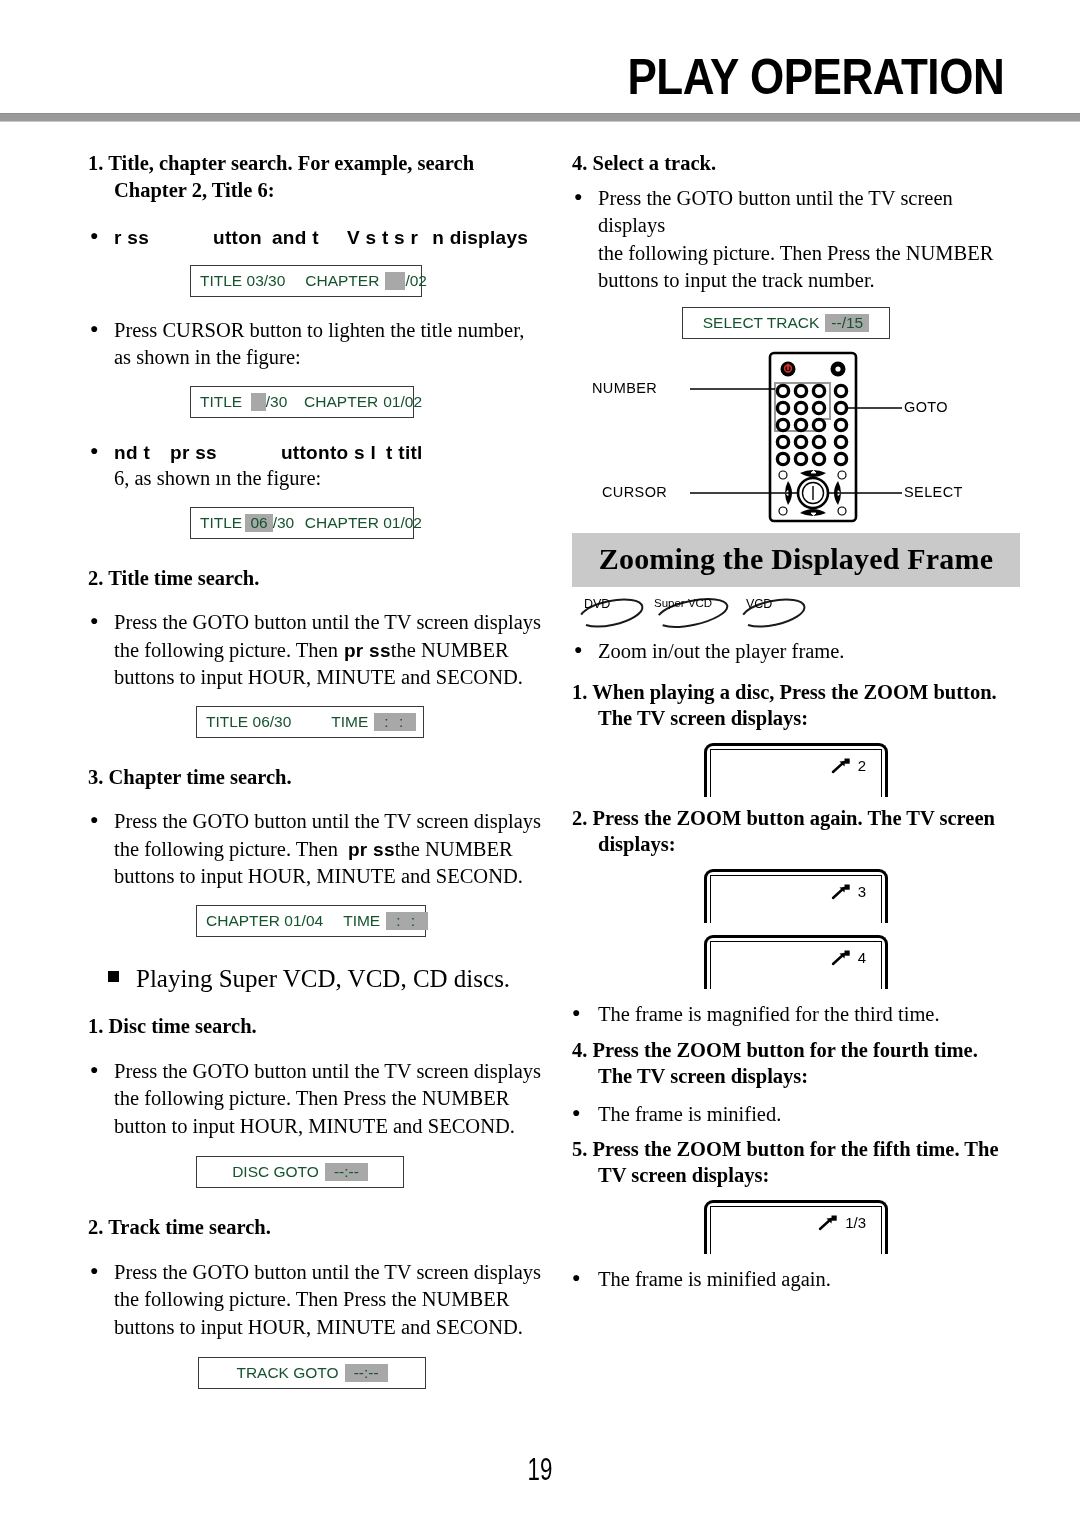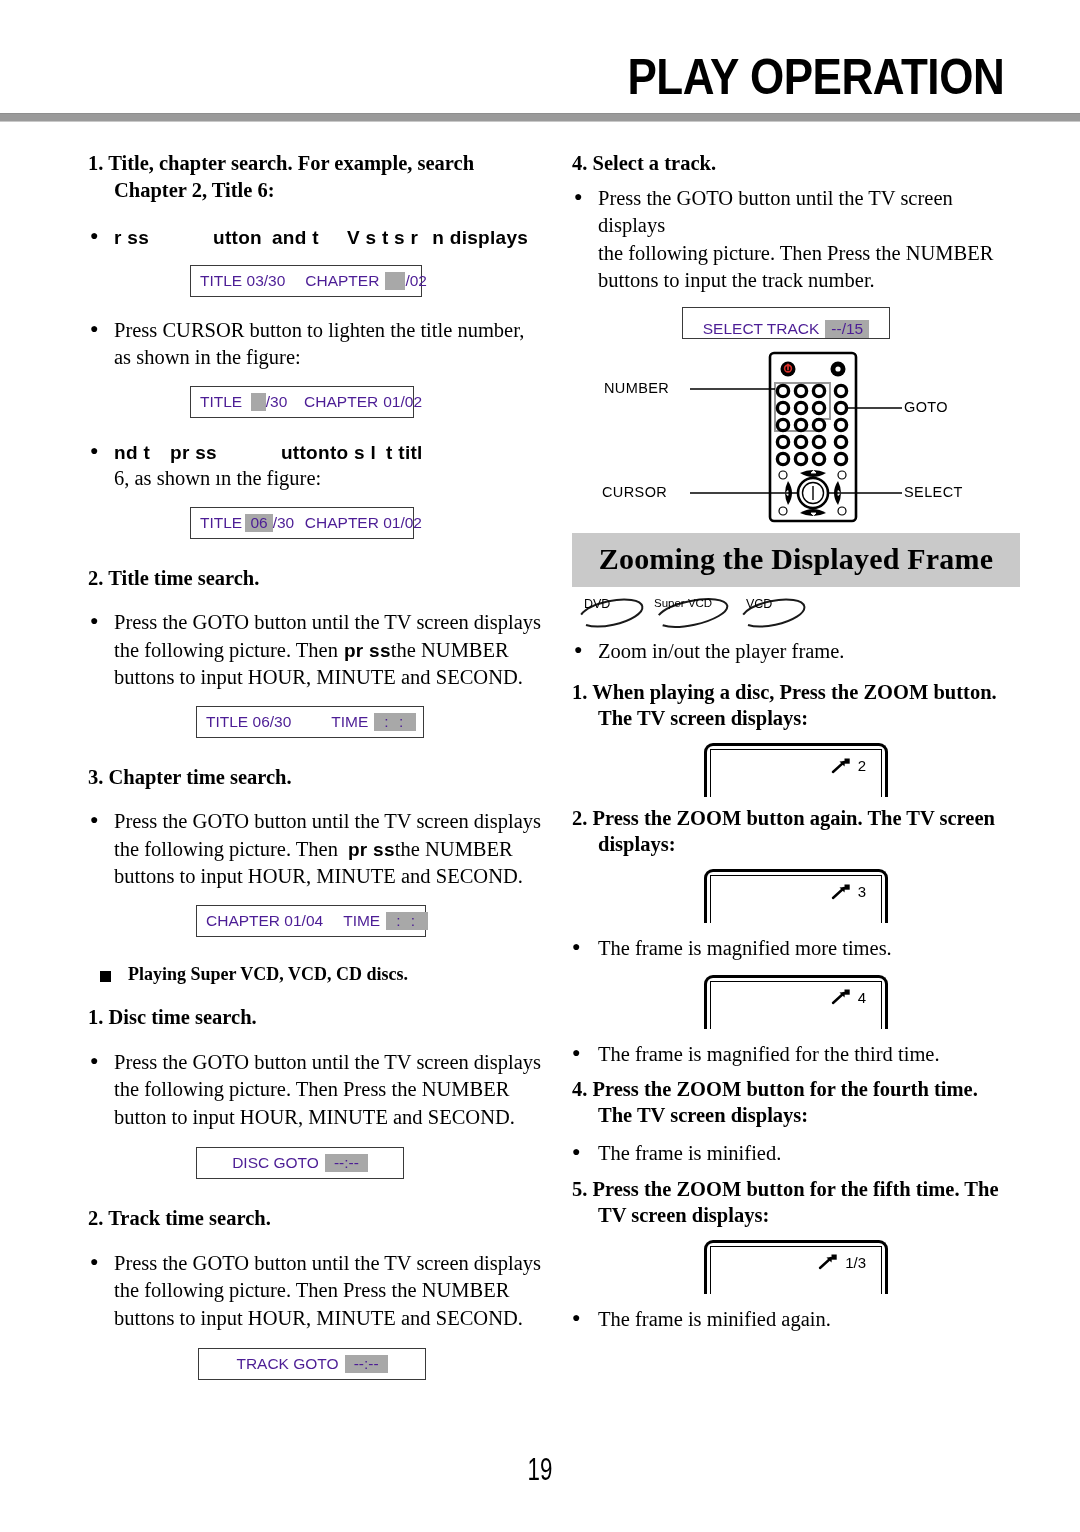--- a/index.html
+++ b/index.html
@@ -79,24 +79,24 @@
     position: absolute;
     left: 2px;
     top: -1px;
     font-size: 14px;
     line-height: 1.85;
   }
   .bullet-para.wide::before { left: 0px; }
 
   .sq-head {
     position: relative;
-    font-weight: bold;
-    font-size: 18px;
+    font-weight: normal;
+    font-size: 25px;
     line-height: 1.3;
-    margin: 8px;
+    margin: 16px;
     padding-left: 32px;
   }
   .sq-head::before {
     content: "";
     position: absolute;
     left: 4px;
     top: 8px;
     width: 11px;
     height: 11px;
     background: #000;
@@ -141,21 +141,21 @@
   .sp40 { width: 40px; }
   .sp64 { width: 64px; }
 
   
   .osd {
     box-sizing: border-box;
     border: 1.5px solid #3a3a3a;
     background: #ffffff;
     font-family: "Liberation Sans", "DejaVu Sans", sans-serif;
     font-size: 15.5px;
-    color: #4c1d95;
+    color: #14532d;
     height: 32px;
     display: flex;
     align-items: center;
     white-space: nowrap;
   }
   .osd-inner {
     display: flex;
     align-items: center;
     width: 100%;
   }
@@ -269,21 +269,21 @@
     top: 1452px;
     text-align: center;
     font-family: "Liberation Sans Narrow", "Liberation Sans", sans-serif;
     font-size: 31px;
     transform: scaleX(0.72);
   }
 
   .mt4  { margin-top: 4px; }
   .mt8  { margin-top: 8px; }
   .mt10 { margin-top: 10px; }
-  .mt12 { margin-top: 12px; align-items: flex-end; }
+  .mt12 { margin-top: 12px; }
   .mt14 { margin-top: 14px; }
   .mt16 { margin-top: 16px; }
   .mt18 { margin-top: 18px; }
   .mt20 { margin-top: 20px; }
   .mt22 { margin-top: 22px; }
   .mt26 { margin-top: 26px; }
 </style>
 </head>
 <body>
 
@@ -501,21 +501,21 @@
         <circle cx="241" cy="144" r="15" fill="#ffffff" stroke="#000000" stroke-width="2.6"></circle>
         <circle cx="241" cy="144" r="10.5" fill="#ffffff" stroke="#000000" stroke-width="1.4"></circle>
         <path d="M241 137 L241 151" stroke="#000000" stroke-width="1.4"></path>
 
         <path d="M118 40 L203 40" stroke="#000000" stroke-width="1.6" fill="none"></path>
         <path d="M275 59 L330 59" stroke="#000000" stroke-width="1.6" fill="none"></path>
         <path d="M118 144 L226 144" stroke="#000000" stroke-width="1.6" fill="none"></path>
         <path d="M256 144 L330 144" stroke="#000000" stroke-width="1.6" fill="none"></path>
       </svg>
 
-      <div class="lead-label" style="left:32px; top:31px;">NUMBER</div>
+      <div class="lead-label" style="left:20px; top:31px;">NUMBER</div>
       <div class="lead-label" style="left:332px; top:50px;">GOTO</div>
       <div class="lead-label" style="left:30px; top:135px;">CURSOR</div>
       <div class="lead-label" style="left:332px; top:135px;">SELECT</div>
     </div>
 
     <div class="banner mt4">Zooming the Displayed Frame</div>
 
     <div class="disc-row">
       <div class="disc" style="left:2px;">
         <svg width="74" height="34" viewBox="0 0 74 34" aria-hidden="true">
@@ -569,21 +569,20 @@
         <div class="tv-val">
           <svg class="zoom-glyph" width="20" height="16" viewBox="0 0 20 16" aria-hidden="true">
             <path d="M2 14 L13 4" stroke="#000" stroke-width="2.4" stroke-linecap="round"></path>
             <path d="M8.5 3.5 L14 3 L13.5 8.5 Z" fill="#000"></path>
             <rect x="13.5" y="0.5" width="5.2" height="5.2" fill="#000"></rect>
           </svg>
           <span>3</span>
         </div>
       </div>
     </div>
-    <div class="bullet-para wide mt12">The frame is magnified more times.</div>
 
     <div class="tv-wrap mt12">
       <div class="tv">
         <div class="tv-outer"></div>
         <div class="tv-inner"></div>
         <div class="tv-val">
           <svg class="zoom-glyph" width="20" height="16" viewBox="0 0 20 16" aria-hidden="true">
             <path d="M2 14 L13 4" stroke="#000" stroke-width="2.4" stroke-linecap="round"></path>
             <path d="M8.5 3.5 L14 3 L13.5 8.5 Z" fill="#000"></path>
             <rect x="13.5" y="0.5" width="5.2" height="5.2" fill="#000"></rect>

